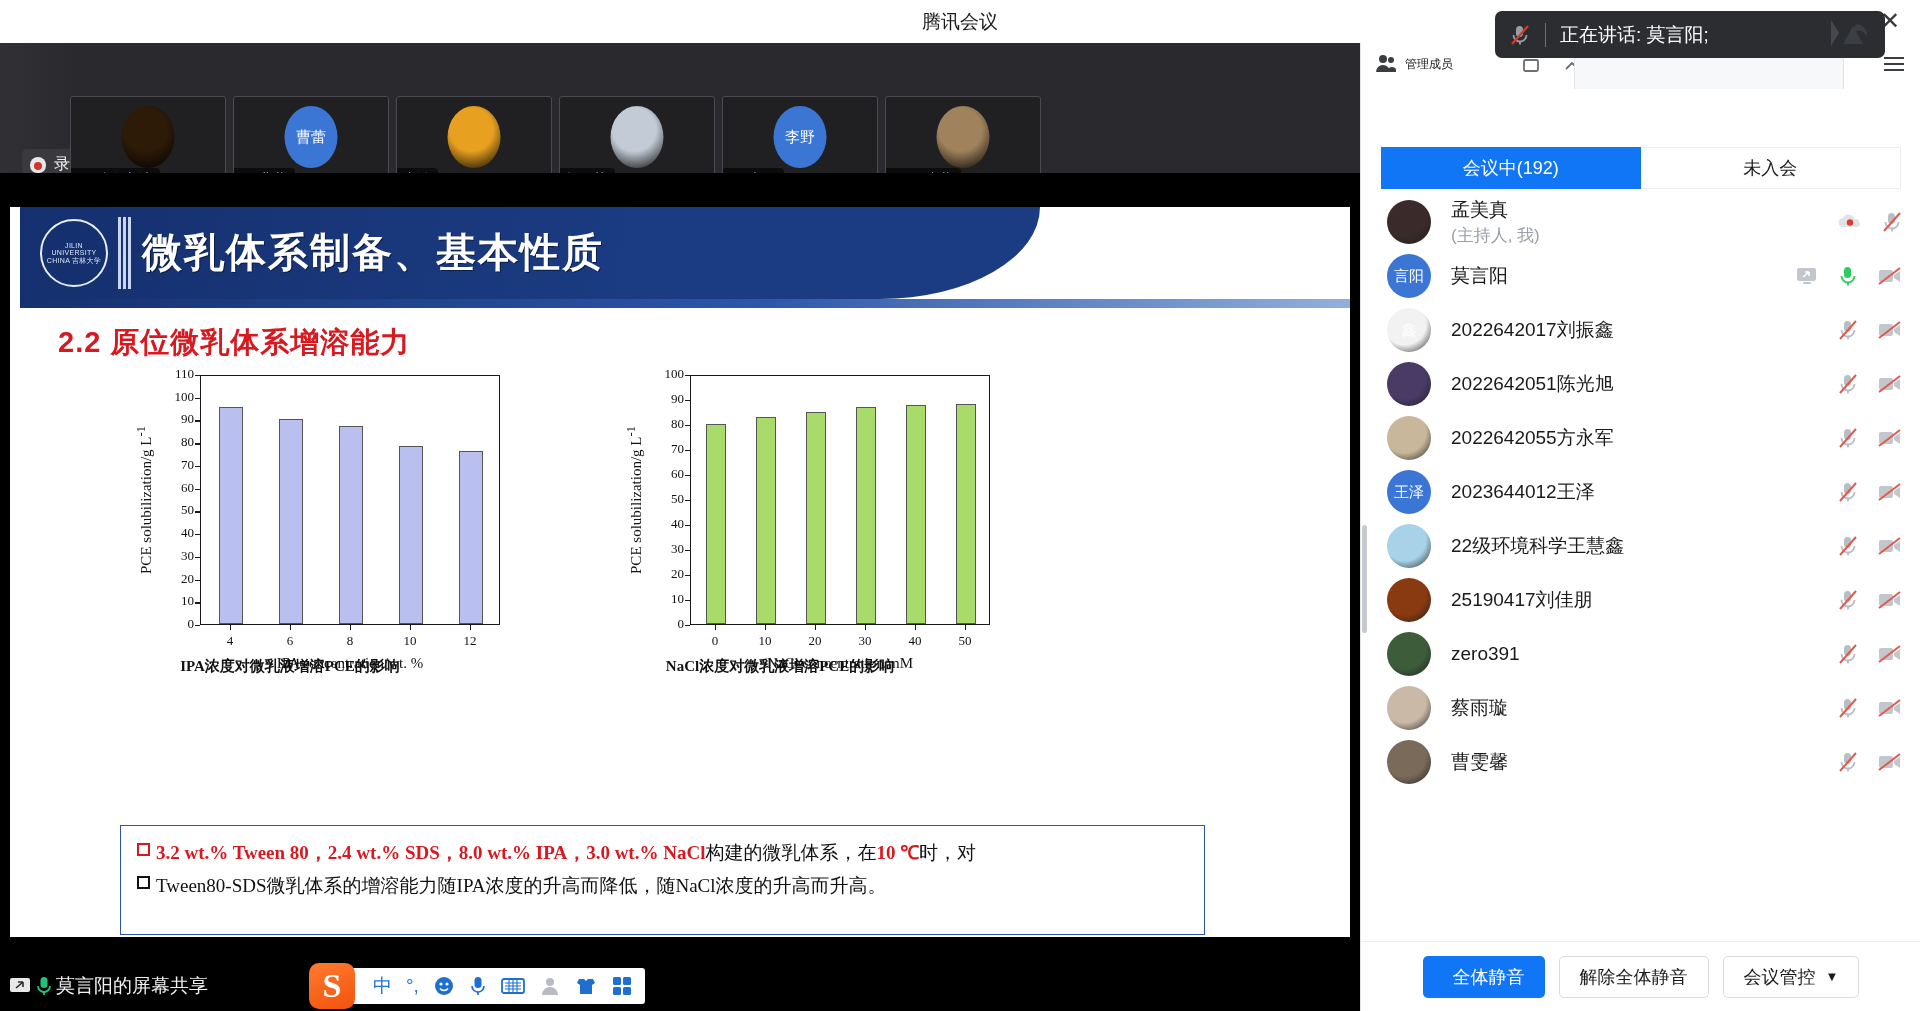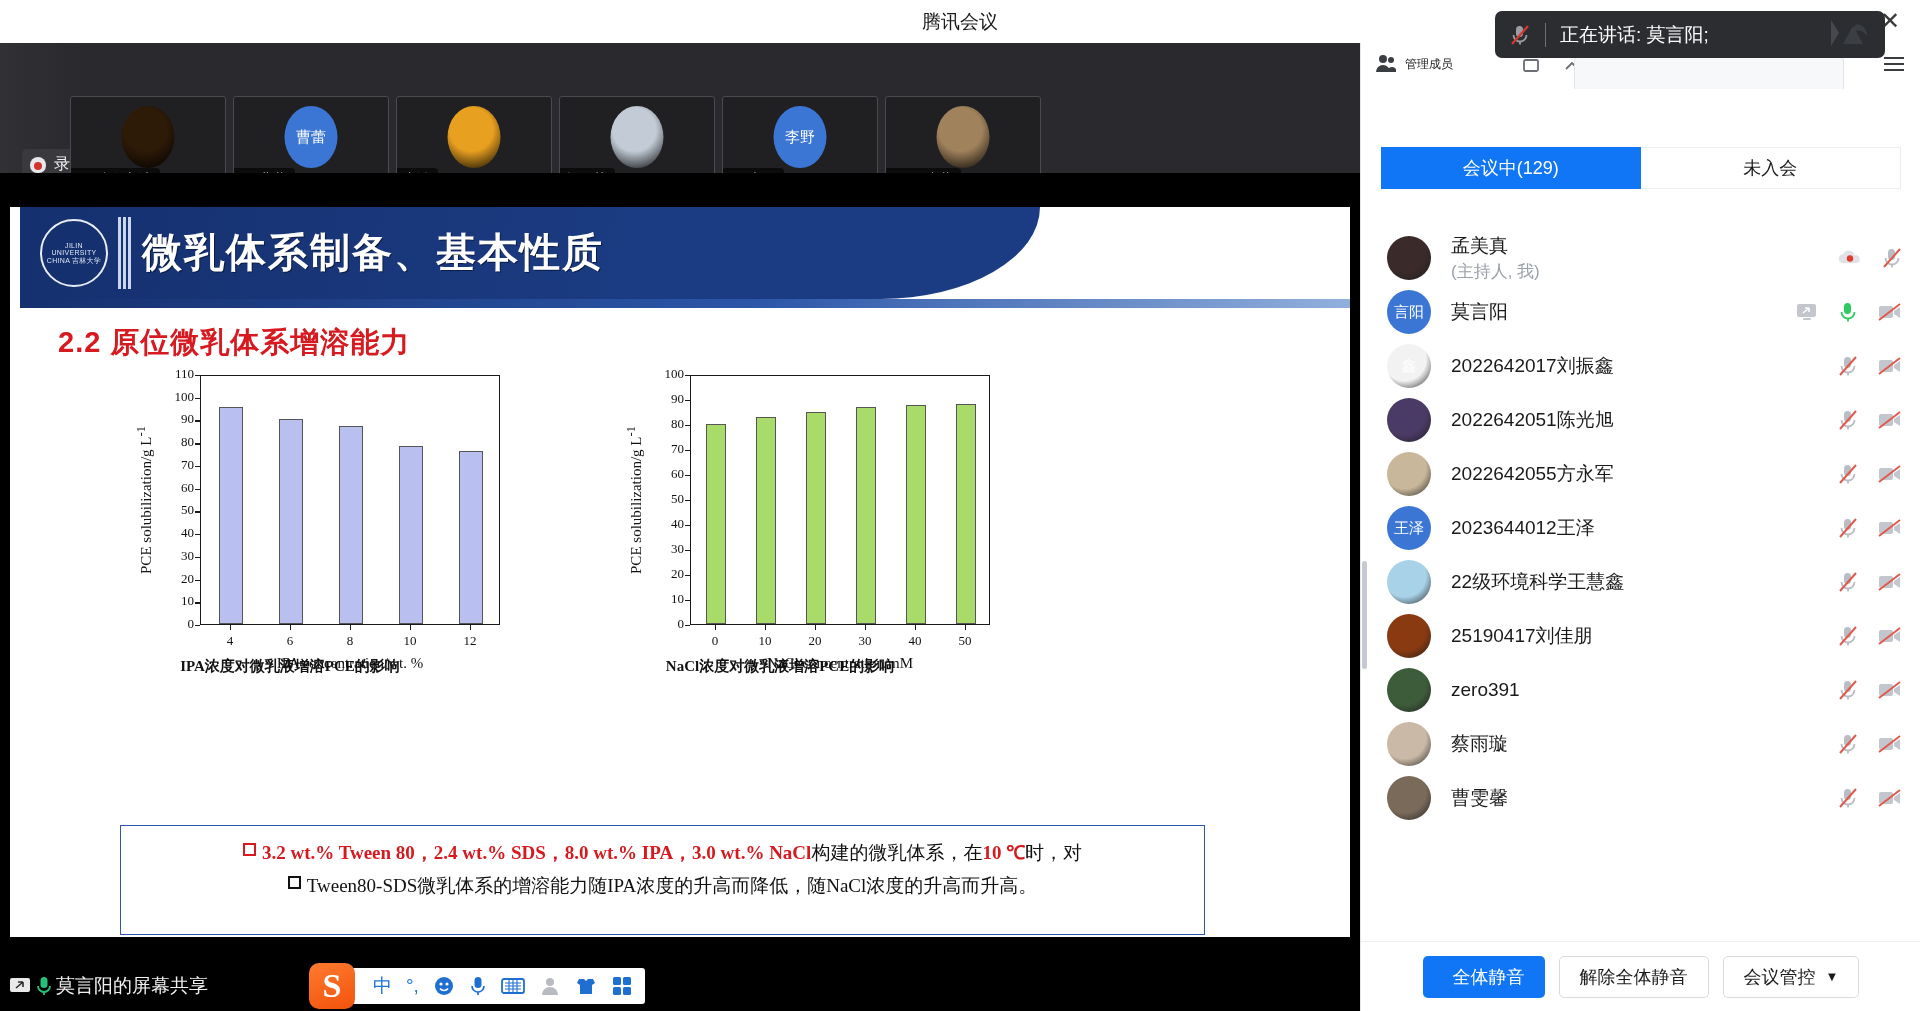--- a/index.html
+++ b/index.html
@@ -141,21 +141,21 @@
   }
   .ylabel-rot { transform-origin: 0 0; transform: rotate(-90deg); }
   .tickmark { position: absolute; background: #1a1a1a; }
 
   
   .bulletbox {
     position: absolute; left: 110px; top: 618px; width: 1085px; height: 110px;
     border: 1.5px solid #2c56a8; background: #fff;
     padding: 12px 16px 0 16px;
   }
-  .bline { display: flex; align-items: flex-start; gap: 6px; margin-bottom: 4px; justify-content: center; }
+  .bline { display: flex; align-items: flex-start; gap: 6px; margin-bottom: 4px; }
   .sq { width: 13px; height: 13px; flex: none; margin-top: 5px; }
   .sq.red { border: 2.5px solid #d71920; }
   .sq.black { border: 2.5px solid #111; }
   .btxt {
     font-family: "Liberation Serif", serif;
     font-size: 19px; color: #111; line-height: 1.55;
   }
   .btxt .r { color: #d71920; font-weight: bold; }
   .bline2 { margin-left: 23px; }
 
@@ -220,21 +220,20 @@
   .sb-tab {
     flex: 1; display: flex; align-items: center; justify-content: center;
     font-size: 18px; cursor: pointer;
   }
   .sb-tab.active { background: #1176f5; color: #fff; }
   .sb-tab.idle { background: #ffffff; color: #1a1a1a; border: 1px solid #ebedf0; border-left: none;}
 
   .plist {
     position: absolute; left: 0; top: 152px; width: 560px; height: 746px;
     overflow: hidden;
-    margin-top: 36px;
   }
   .prow {
     position: absolute; left: 0; width: 560px; height: 54px;
     display: flex; align-items: center;
   }
   .pav {
     width: 44px; height: 44px; border-radius: 50%; margin-left: 26px;
     flex: none; overflow: hidden;
     display:flex; align-items:center; justify-content:center;
     color:#fff; font-size:15px;
@@ -544,21 +543,21 @@
     <div class="tabchip"></div>
     <div class="hamb">
       <svg width="26" height="22" viewBox="0 0 26 22">
         <path d="M3 5h20M3 11h20M3 17h20" stroke="#3a3d42" stroke-width="2.2"></path>
       </svg>
     </div>
   </div>
 
 
   <div class="sb-tabs" id="sb-tabs">
-      <div class="sb-tab active">会议中(129)</div>
+      <div class="sb-tab active">会议中(192)</div>
       <div class="sb-tab idle">未入会</div>
     </div>
 
   <div class="plist">
     <div class="scrollthumb"></div>
     <div id="plist-host">
         <div class="prow" style="top: 0px;">
           <div class="pav" style="background:radial-gradient(circle at 40% 35%, #3a2a2a 0%, #3a2a2a 55%, #1d1d1d 100%)"></div>
           <div class="pname">孟美真<span class="sub">(主持人, 我)</span></div>
           <div class="picons">

